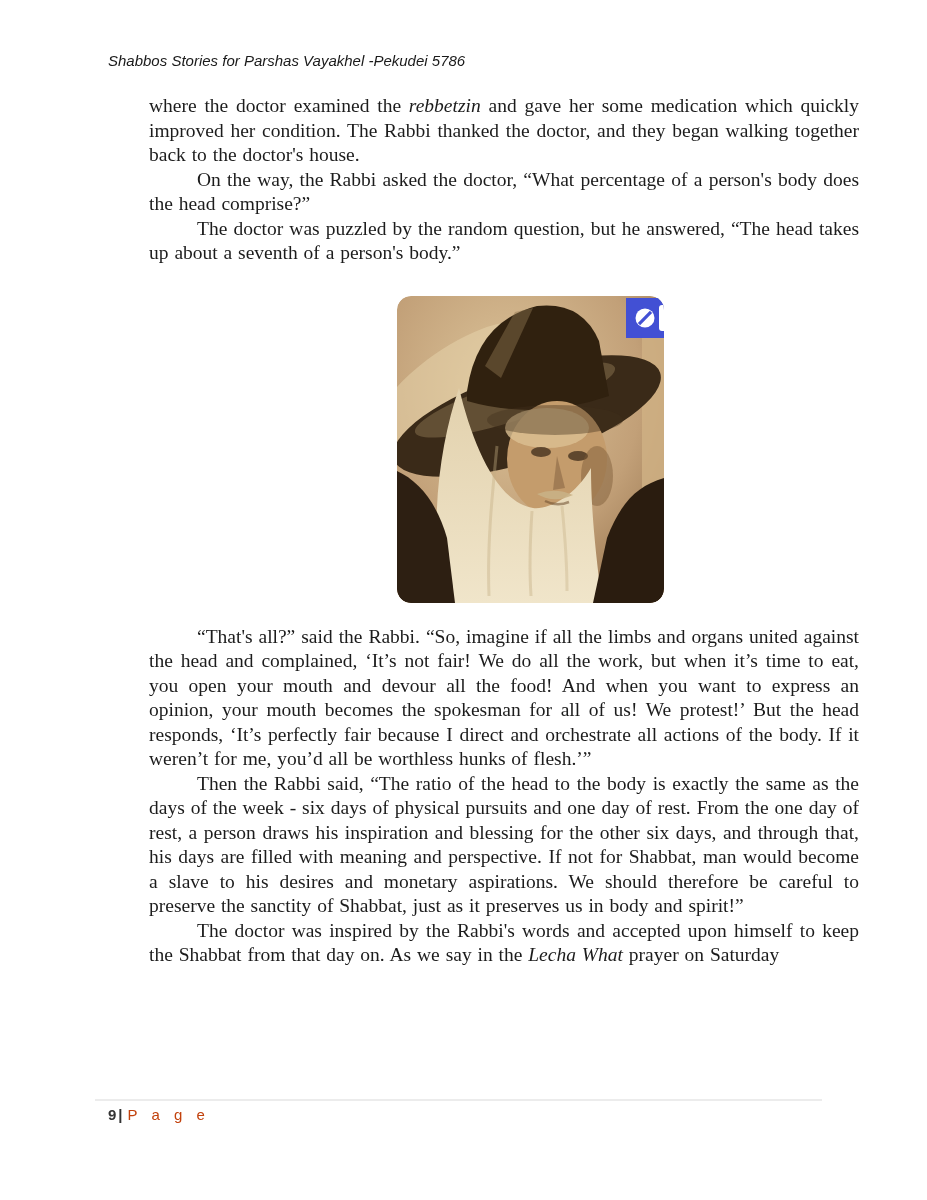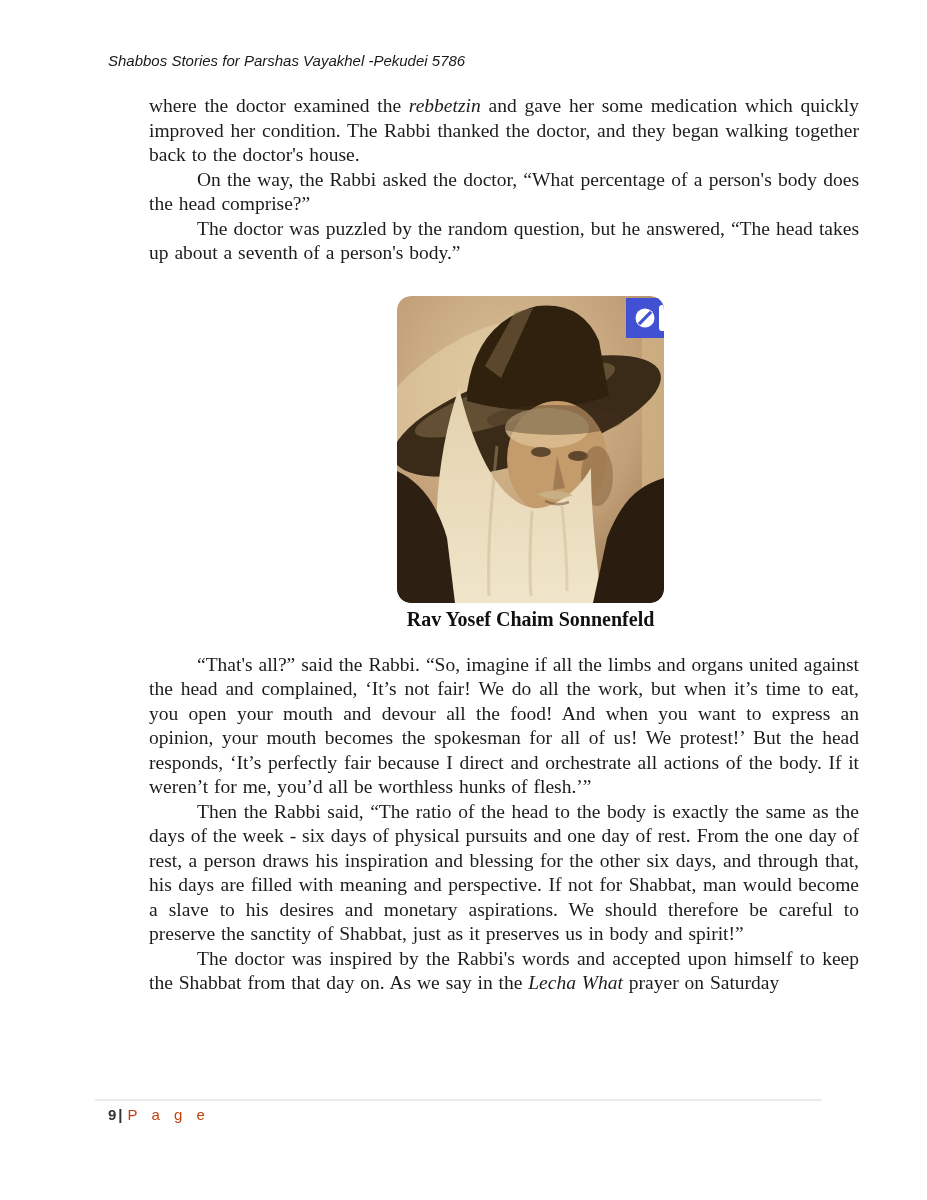--- a/index.html
+++ b/index.html
@@ -157,21 +157,20 @@
         </svg>
         <div class="badge">
           <svg width="24" height="24" viewBox="0 0 24 24">
             <circle cx="12" cy="12" r="9.5" fill="#ffffff"></circle>
             <rect x="3.5" y="10.4" width="17" height="3.2" fill="#4250d4" transform="rotate(-45 12 12)"></rect>
             <rect x="8" y="5" width="3" height="5" fill="#4250d4" transform="rotate(-45 12 12)" opacity="0.0"></rect>
           </svg>
           <div class="badge-sliver"></div>
         </div>
       </div>
-      <div class="figure-caption">Rav Yosef Chaim Sonnenfeld</div>
     </div>
 
     <p class="indent"><span>“That's all?” said the Rabbi. “So, imagine if all the limbs and organs united against the head and complained, ‘It’s not fair! We do all the work, but when it’s time to eat, you open your mouth and devour all the food! And when you want to express an opinion, your mouth becomes the spokesman for all of us! We protest!’ But the head responds, ‘It’s perfectly fair because I direct and orchestrate all actions of the body. If it weren’t for me, you’d all be worthless hunks of flesh.’”</span></p>
 
 
     <p class="indent"><span>Then the Rabbi said, “The ratio of the head to the body is exactly the same as the days of the week - six days of physical pursuits and one day of rest. From the one day of rest, a person draws his inspiration and blessing for the other six days, and through that, his days are filled with meaning and perspective. If not for Shabbat, man would become a slave to his desires and monetary aspirations. We should therefore be careful to preserve the sanctity of Shabbat, just as it preserves us in body and spirit!”</span></p>
 
     <p class="indent"><span>The doctor was inspired by the Rabbi's words and accepted upon himself to keep the Shabbat from that day on. As we say in the </span><em class="italic">Lecha What</em><span> prayer on Saturday</span></p>
 
   </div>

